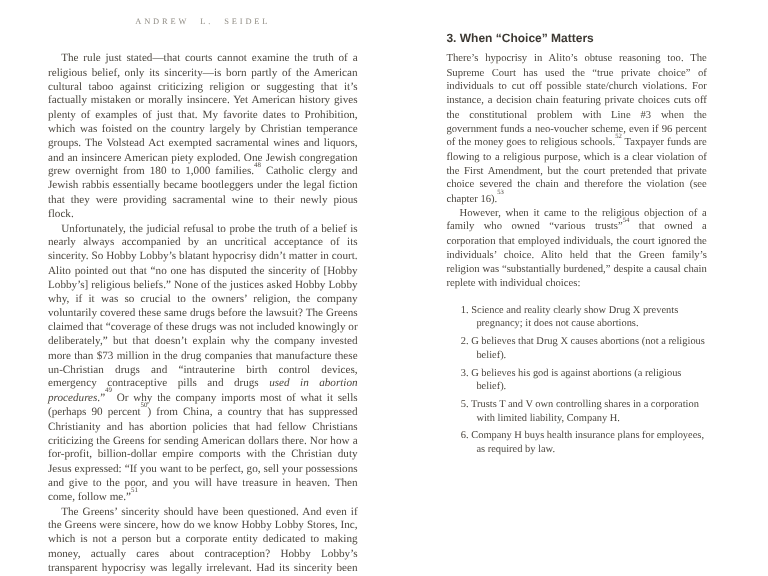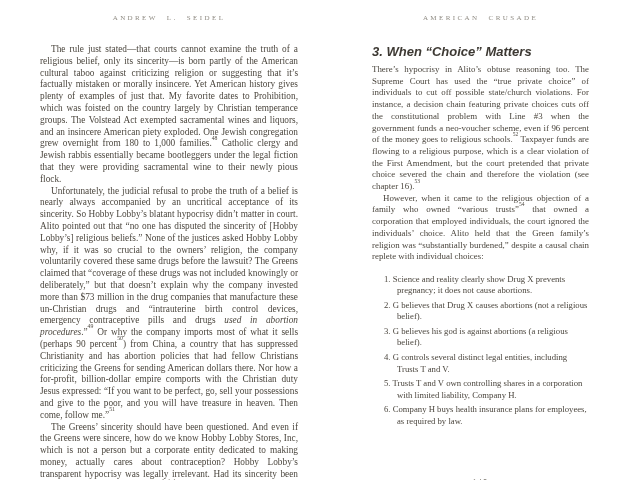--- a/index.html
+++ b/index.html
@@ -20,21 +20,21 @@
   }
   .body-text { text-align:justify; }
   .left-pg  .body-text { font-size:9.3px; line-height:11.8px; }
   .right-pg .body-text { font-size:8.9px; line-height:11.7px; }
   .body-p { margin:0; }
   .body-p.indent { text-indent:11px; }
   .body-p em { font-style:italic; }
   .body-p sup { font-size:0.62em; line-height:0; position:relative; top:-0.45em; }
   .section-heading {
     font-family:"Liberation Sans", sans-serif; font-weight:bold;
-    font-size:13px; color:#3d3933; margin:13px 0 5px 0; text-align:left;font-style:italic;
+    font-size:10px; color:#3d3933; margin:13px 0 5px 0; text-align:left;
   }
   .numbered-list { margin-top:11px; padding-left:12px; }
   .list-item {
     font-size:8.7px; line-height:11.3px; margin-bottom:3.5px;
     padding-left:13px; text-indent:-13px; text-align:left; color:#4b463e;
   }
   .page-number {
     position:absolute; top:442px; font-size:7.5px; letter-spacing:1.5px;
     color:#7e7a71; text-align:center;margin-top:36px;
   }
@@ -49,31 +49,29 @@
   <div class="page left-pg">
     <div class="running-head">ANDREW L. SEIDEL</div>
     <div class="body-text">
         <p class="body-p indent"><span>The rule just stated—that courts cannot examine the truth of a religious belief, only its sincerity—is born partly of the American cultural taboo against criticizing religion or suggesting that it’s factually mistaken or morally insincere. Yet American history gives plenty of examples of just that. My favorite dates to Prohibition, which was foisted on the country largely by Christian temperance groups. The Volstead Act exempted sacramental wines and liquors, and an insincere American piety exploded. One Jewish congregation grew overnight from 180 to 1,000 families.</span><sup>48</sup><span> Catholic clergy and Jewish rabbis essentially became bootleggers under the legal fiction that they were providing sacramental wine to their newly pious flock.</span></p>
         <p class="body-p indent"><span>Unfortunately, the judicial refusal to probe the truth of a belief is nearly always accompanied by an uncritical acceptance of its sincerity. So Hobby Lobby’s blatant hypocrisy didn’t matter in court. Alito pointed out that “no one has disputed the sincerity of [Hobby Lobby’s] religious beliefs.” None of the justices asked Hobby Lobby why, if it was so crucial to the owners’ religion, the company voluntarily covered these same drugs before the lawsuit? The Greens claimed that “coverage of these drugs was not included knowingly or deliberately,” but that doesn’t explain why the company invested more than $73 million in the drug companies that manufacture these un-Christian drugs and “intrauterine birth control devices, emergency contraceptive pills and drugs </span><em>used in abortion procedures</em><span>.”</span><sup>49</sup><span> Or why the company imports most of what it sells (perhaps 90 percent</span><sup>50</sup><span>) from China, a country that has suppressed Christianity and has abortion policies that had fellow Christians criticizing the Greens for sending American dollars there. Nor how a for-profit, billion-dollar empire comports with the Christian duty Jesus expressed: “If you want to be perfect, go, sell your possessions and give to the poor, and you will have treasure in heaven. Then come, follow me.”</span><sup>51</sup></p>
         <p class="body-p indent"><span>The Greens’ sincerity should have been questioned. And even if the Greens were sincere, how do we know Hobby Lobby Stores, Inc, which is not a person but a corporate entity dedicated to making money, actually cares about contraception? Hobby Lobby’s transparent hypocrisy was legally irrelevant. Had its sincerity been challenged—a</span></p>
       </div>
   </div>
 
   <div class="page right-pg">
-    <div class="running-head">AMERICAN CRUSADE</div>
     <div class="section-heading">3. When “Choice” Matters</div>
     <div class="body-text">
         <p class="body-p"><span>There’s hypocrisy in Alito’s obtuse reasoning too. The Supreme Court has used the “true private choice” of individuals to cut off possible state/church violations. For instance, a decision chain featuring private choices cuts off the constitutional problem with Line #3 when the government funds a neo-voucher scheme, even if 96 percent of the money goes to religious schools.</span><sup>52</sup><span> Taxpayer funds are flowing to a religious purpose, which is a clear violation of the First Amendment, but the court pretended that private choice severed the chain and therefore the violation (see chapter 16).</span><sup>53</sup></p>
         <p class="body-p indent"><span>However, when it came to the religious objection of a family who owned “various trusts”</span><sup>54</sup><span> that owned a corporation that employed individuals, the court ignored the individuals’ choice. Alito held that the Green family’s religion was “substantially burdened,” despite a causal chain replete with individual choices:</span></p>
       </div>
     <div class="numbered-list">
         <div class="list-item">1. Science and reality clearly show Drug X prevents pregnancy; it does not cause abortions.</div>
         <div class="list-item">2. G believes that Drug X causes abortions (not a religious belief).</div>
         <div class="list-item">3. G believes his god is against abortions (a religious belief).</div>
-        <div class="list-item">4. G controls several distinct legal entities, including Trusts T and V.</div>
         <div class="list-item">5. Trusts T and V own controlling shares in a corporation with limited liability, Company H.</div>
         <div class="list-item">6. Company H buys health insurance plans for employees, as required by law.</div>
       </div>
   </div>
 
   <div class="page-number left-num">144</div>
   <div class="page-number right-num">145</div>
 
 </div>
 

